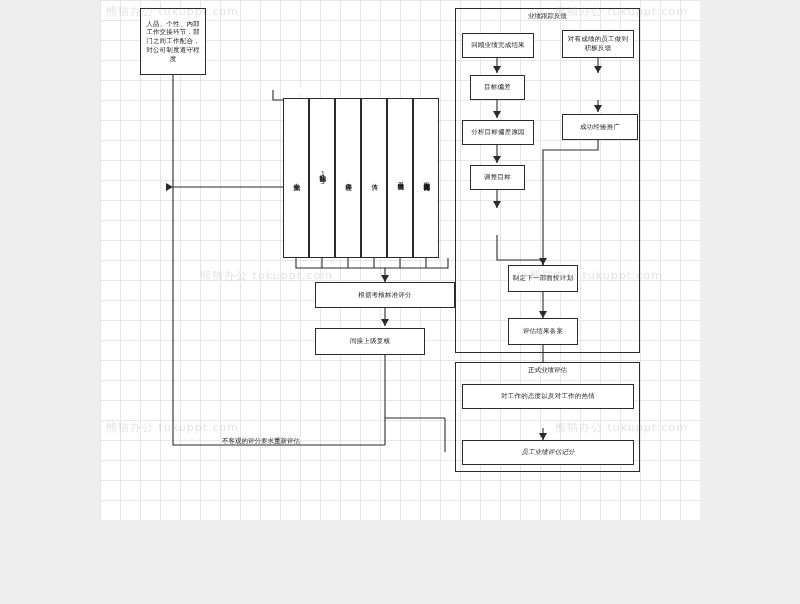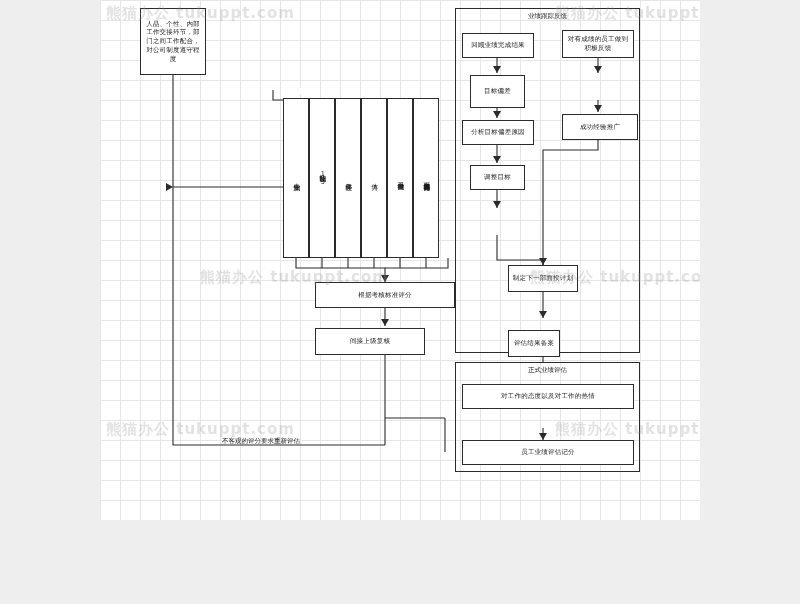--- a/index.html
+++ b/index.html
@@ -64,22 +64,22 @@
     position:absolute;
     font-size:6.5px;
     color:#1a1a1a;
     white-space:nowrap;
   }
   svg.lines{position:absolute;left:0;top:0;width:600px;height:520px;}
   
   .wm{
     position:absolute;
     color:rgba(150,150,150,0.28);
-    font-size:15px;
-    font-weight:bold;
+    font-size:11px;
+    font-weight:normal;
     white-space:nowrap;
     pointer-events:none;
     letter-spacing:1px;
   }
 </style>
 </head>
 <body>
 
 <div id="sheet">
   <div id="grid"></div>
@@ -158,35 +158,35 @@
     <div class="node" style="left:215px;top:282px;width:140px;height:26px;">根据考核标准评分</div>
 
     <div class="node" style="left:215px;top:328px;width:110px;height:27px;">间接上级复核</div>
 
     <div class="lbl" style="left:122px;top:437px;">不客观的评分要求重新评估</div>
 
     <div class="group" style="left:355px;top:8px;width:185px;height:345px;"></div>
     <div class="grouptitle" style="left:355px;top:12px;width:185px;">业绩跟踪反馈</div>
 
     <div class="node" style="left:362px;top:33px;width:72px;height:25px;">回顾业绩完成结果</div>
-    <div class="node" style="left:370px;top:75px;width:55px;height:33px;">目标偏差</div>
+    <div class="node" style="left:370px;top:75px;width:55px;height:25px;">目标偏差</div>
     <div class="node" style="left:362px;top:120px;width:72px;height:25px;">分析目标偏差原因</div>
     <div class="node" style="left:370px;top:165px;width:55px;height:25px;">调整目标</div>
 
     <div class="node" style="left:462px;top:30px;width:72px;height:28px;">对有成绩的员工做到积极反馈</div>
     <div class="node" style="left:462px;top:114px;width:76px;height:26px;">成功经验推广</div>
 
     <div class="node" style="left:408px;top:265px;width:70px;height:27px;">制定下一部面投计划</div>
-    <div class="node" style="left:408px;top:318px;width:52px;height:27px;margin-top:12px;">评估结果备案</div>
+    <div class="node" style="left:408px;top:318px;width:70px;height:27px;">评估结果备案</div>
 
     <div class="group" style="left:355px;top:362px;width:185px;height:110px;"></div>
     <div class="grouptitle" style="left:355px;top:366px;width:185px;">正式业绩评估</div>
 
     <div class="node" style="left:362px;top:384px;width:172px;height:25px;">对工作的态度以及对工作的热情</div>
-    <div class="node" style="left:362px;top:440px;width:172px;height:25px;">员工业绩评估记分</div>
+    <div class="node" style="left:362px;top:440px;width:172px;height:25px;font-style:italic;">员工业绩评估记分</div>
 
   </div>
 
   <div class="wm" style="left:6px;top:4px;">熊猫办公 tukuppt.com</div>
   <div class="wm" style="left:455px;top:4px;">熊猫办公 tukuppt.com</div>
   <div class="wm" style="left:100px;top:268px;">熊猫办公 tukuppt.com</div>
   <div class="wm" style="left:430px;top:268px;">熊猫办公 tukuppt.com</div>
   <div class="wm" style="left:6px;top:420px;">熊猫办公 tukuppt.com</div>
   <div class="wm" style="left:455px;top:420px;">熊猫办公 tukuppt.com</div>
 </div>

